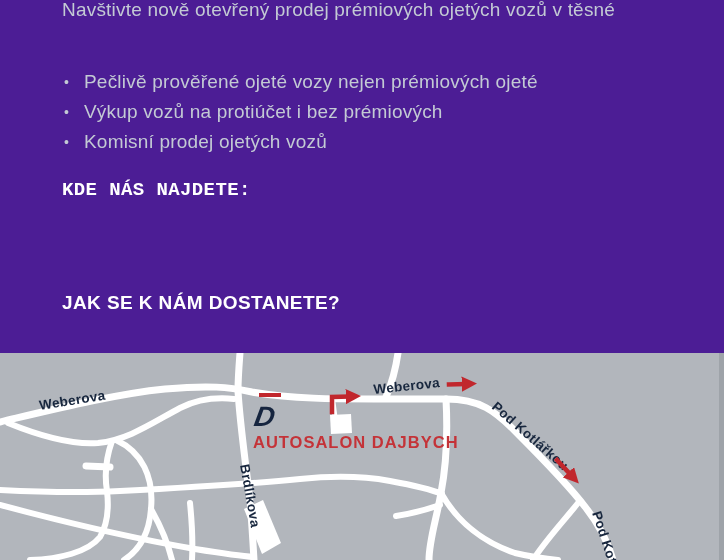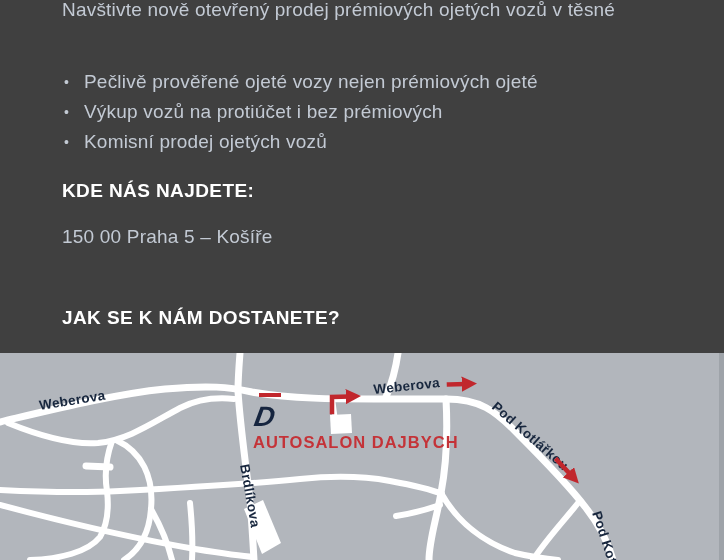--- a/index.html
+++ b/index.html
@@ -4,38 +4,38 @@
 <style>
   html,body{margin:0;padding:0;}
   body{
     width:724px;height:560px;overflow:hidden;
     font-family:"Liberation Sans","DejaVu Sans",sans-serif;
     background:#071626;
   }
   .flyer{position:relative;width:724px;height:560px;}
   .dark-panel{
     position:absolute;left:0;top:0;width:724px;height:353px;
-    background:#404040;color:#c3cad4;
+    background:#4c1d95;color:#c3cad4;
   }
   .intro{
     position:absolute;left:62px;top:-7px;width:600px;
     font-size:19px;line-height:33px;letter-spacing:.2px;font-weight:500;
   }
   .bullets{
     position:absolute;left:62px;top:67px;width:600px;margin:0;padding:0;list-style:none;
     font-size:19px;line-height:30px;letter-spacing:.2px;font-weight:500;
   }
   .bullets li{position:relative;padding-left:22px;}
   .bullets .dot{position:absolute;left:2px;top:0;font-size:14px;color:#c3cad4;}
   .panel-heading{
     position:absolute;left:62px;margin:0;
     color:#ffffff;font-size:19px;line-height:1;font-weight:bold;letter-spacing:.4px;
   }
-  .heading-find{top:181px;}
-  .heading-directions{top:308px;}
+  .heading-find{top:181px;font-family:Liberation Mono, monospace;}
+  .heading-directions{top:293px;}
   .address{
     position:absolute;left:62px;top:222px;
     font-size:19px;line-height:29px;letter-spacing:.2px;font-weight:500;
   }
   .map{
     position:absolute;left:0;top:353px;width:724px;height:207px;
     background:#b2b6bc;
   }
   .map svg{display:block;}
   .map-edge{
@@ -76,21 +76,20 @@
       </li>
       <li>
         <span class="dot">•</span>
         <span>Komisní prodej ojetých vozů</span>
       </li>
     </ul>
 
     <h2 class="panel-heading heading-find">KDE NÁS NAJDETE:</h2>
 
     <div class="address">
-      <div>150 00 Praha 5 – Košíře</div>
     </div>
 
     <h2 class="panel-heading heading-directions">JAK SE K NÁM DOSTANETE?</h2>
   </div>
 
   <div class="map">
     <svg width="724" height="207" viewBox="0 0 724 207" style="overflow:hidden">
       <defs>
         <marker id="arrowhead" viewBox="0 0 10 10" refX="1.5" refY="5" markerWidth="3.4" markerHeight="3.4" orient="auto">
           <path d="M0,0 L10,5 L0,10 Z" fill="#c1272d"></path>

